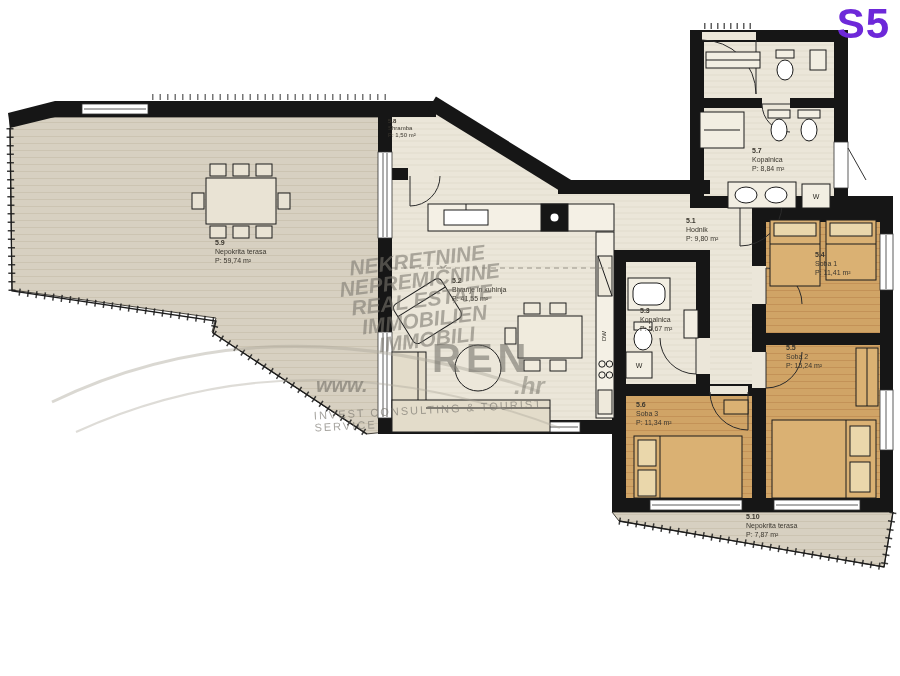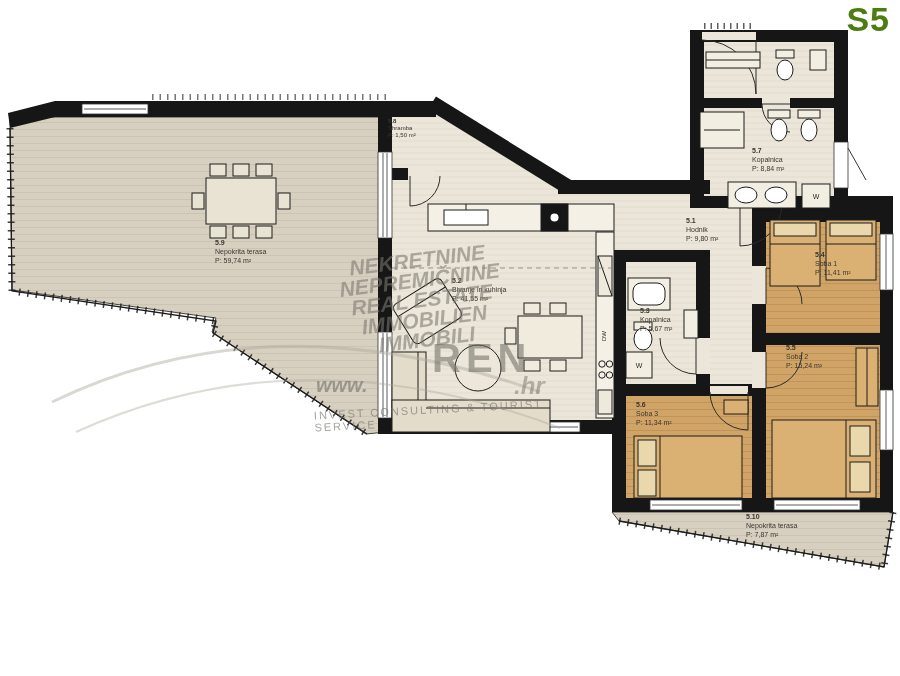--- a/index.html
+++ b/index.html
@@ -9,22 +9,22 @@
   svg text{font-family:"Liberation Sans",sans-serif;fill:#2c2a24;}
 
   .room-label{position:absolute;z-index:3;color:#3a362e;font-size:7px;line-height:1.3;
               white-space:nowrap;}
   .room-label .rl-num{display:block;font-weight:bold;font-size:7px;}
   .room-label .rl-name{display:block;}
   .room-label .rl-area{display:block;}
   .room-label.tiny{font-size:6px;line-height:1.2;}
   .room-label.tiny .rl-num{font-size:6px;}
 
-  #unit-title{position:absolute;top:0px;right:10px;z-index:5;font-size:34px;font-weight:bold;
-              color:#4d7c0f;letter-spacing:1px;}
+  #unit-title{position:absolute;top:0px;right:10px;z-index:5;font-size:42px;font-weight:bold;
+              color:#6d28d9;letter-spacing:1px;}
 
   .wm{position:absolute;z-index:4;pointer-events:none;}
   #wm-lines{left:312px;top:250px;width:220px;transform:rotate(-7deg);
             font-size:21px;font-weight:bold;font-style:italic;text-align:center;
             color:rgba(122,119,111,0.58);line-height:0.95;}
   #wm-www{left:316px;top:374px;font-size:20px;font-weight:bold;font-style:italic;
           color:rgba(118,115,106,0.62);}
   #wm-brand{left:388px;top:336px;font-size:40px;font-weight:bold;letter-spacing:5px;
             color:rgba(108,106,98,0.55);margin-left:44px;}
   #wm-tld{left:514px;top:372px;font-size:24px;font-weight:bold;font-style:italic;

